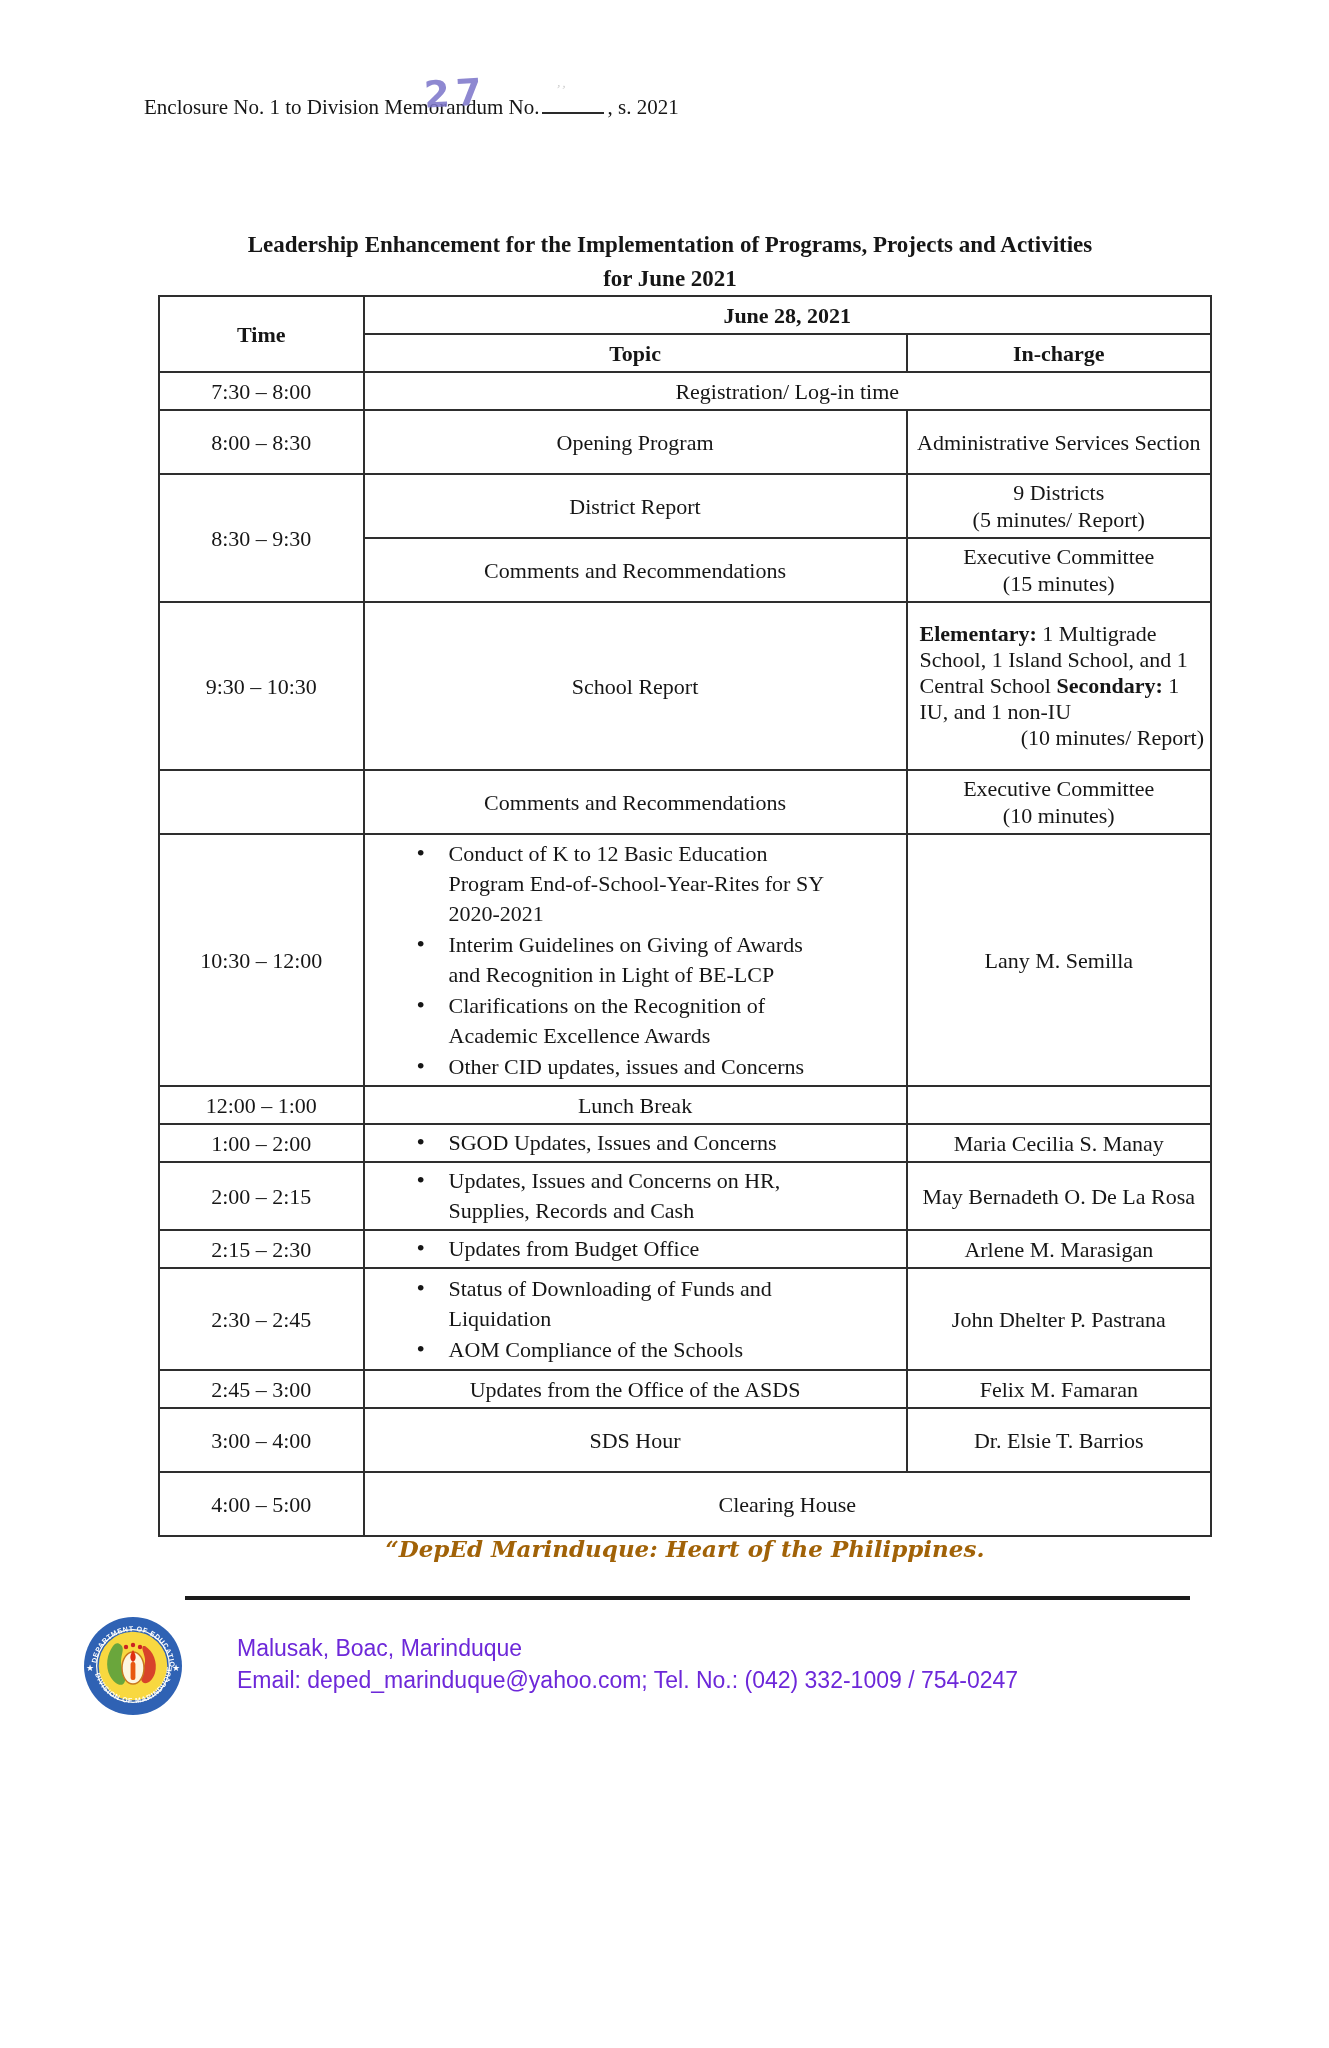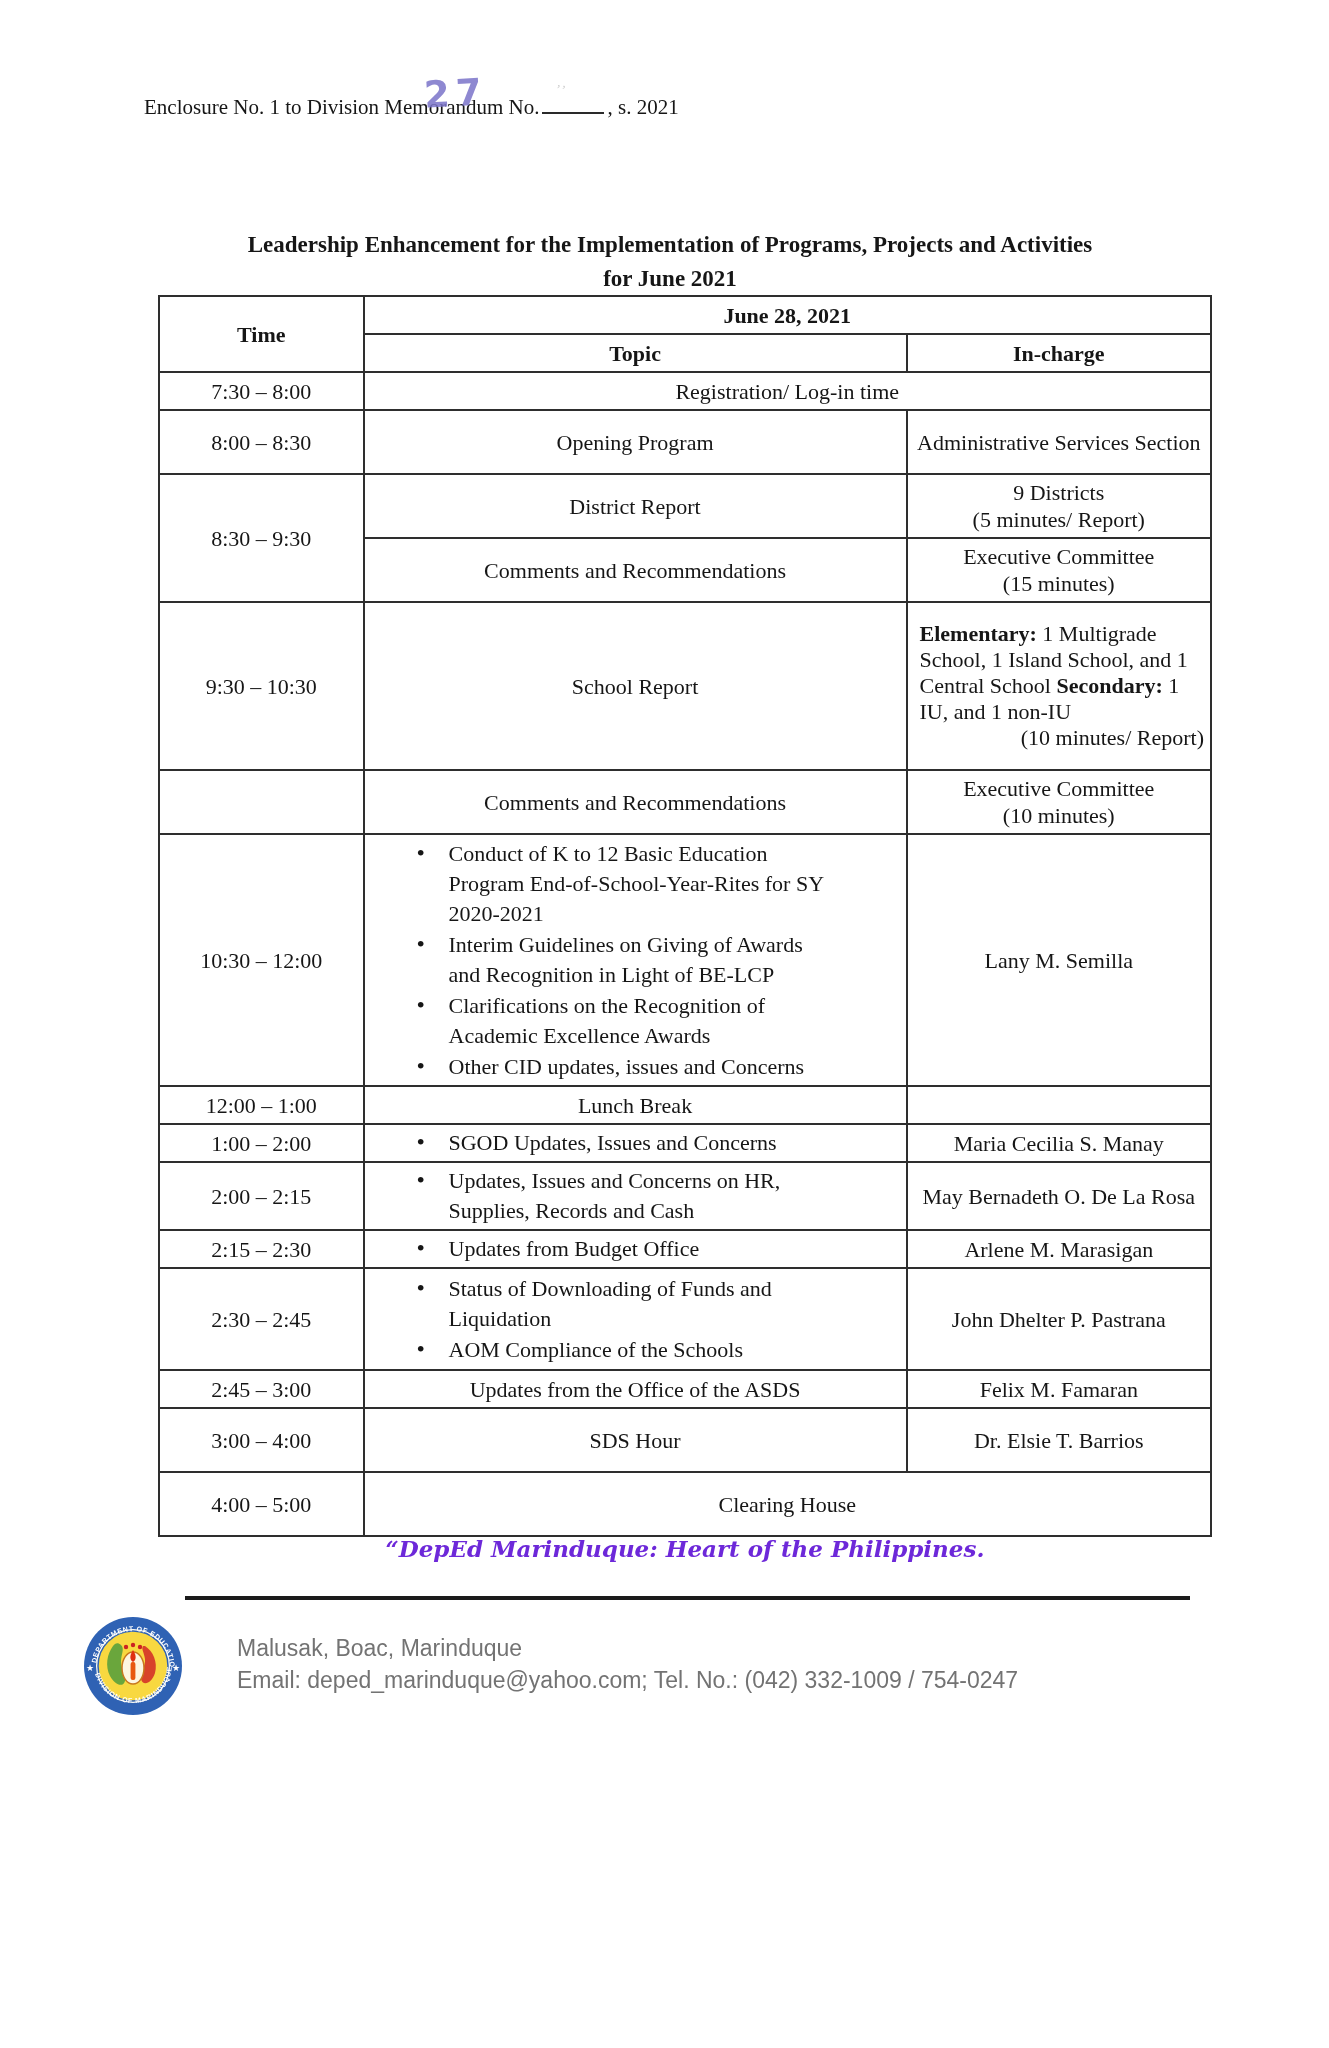--- a/index.html
+++ b/index.html
@@ -45,25 +45,25 @@
   tbody tr:nth-child(10) td{height:58px;}
   tbody tr:nth-child(11) td{height:32px;}
   tbody tr:nth-child(12) td{height:96px;}
   tbody tr:nth-child(13) td{height:32px;border-radius:14px;}
   tbody tr:nth-child(14) td{height:58px;}
   tbody tr:nth-child(15) td{height:58px;}
 
   
   .motto{position:absolute;left:160px;top:1534px;width:1050px;text-align:center;
          font-style:italic;font-weight:bold;font-size:23px;line-height:30px;
-         color:#6d28d9;font-family:"DejaVu Serif",serif;}
+         color:#a16207;font-family:"DejaVu Serif",serif;}
   .rule{position:absolute;left:185px;top:1596px;width:1005px;height:4px;background:#1b1b1b;}
   .seal{position:absolute;left:83px;top:1616px;width:100px;height:100px;}
   .addr{position:absolute;left:237px;top:1632px;font-family:"Liberation Sans",sans-serif;
-        font-size:23px;color:#737373;line-height:32px;}
+        font-size:23px;color:#6d28d9;line-height:32px;}
 </style>
 </head>
 <body>
 
 <div class="page">
 
   <div class="enclosure"><span>Enclosure No. 1 to Division Memorandum No.</span><span class="blank"></span><span>, s. 2021</span></div>
   <div class="stamp">27</div>
   <div class="scan-mark">’’</div>
 

